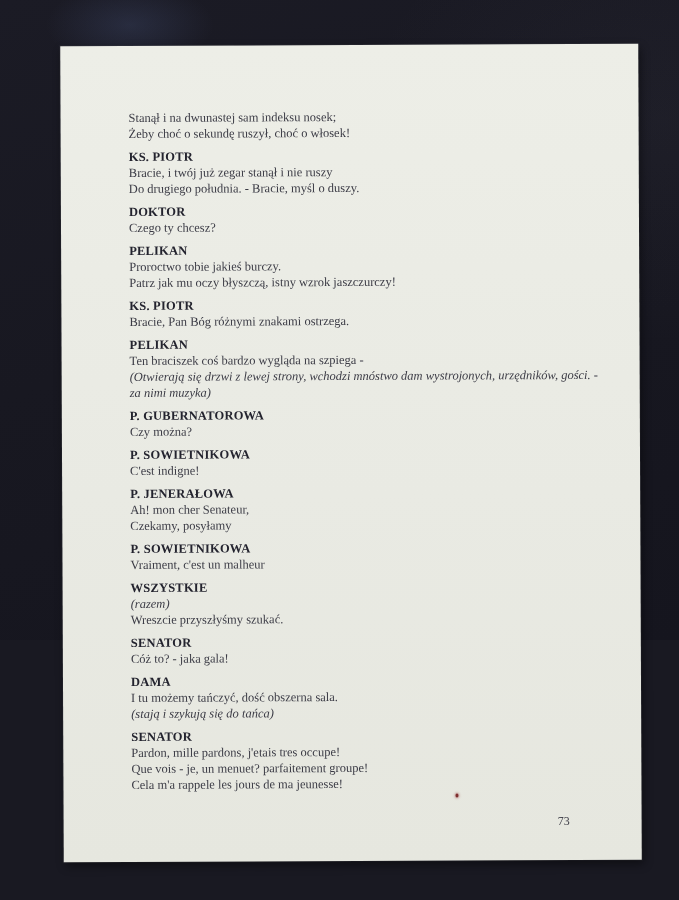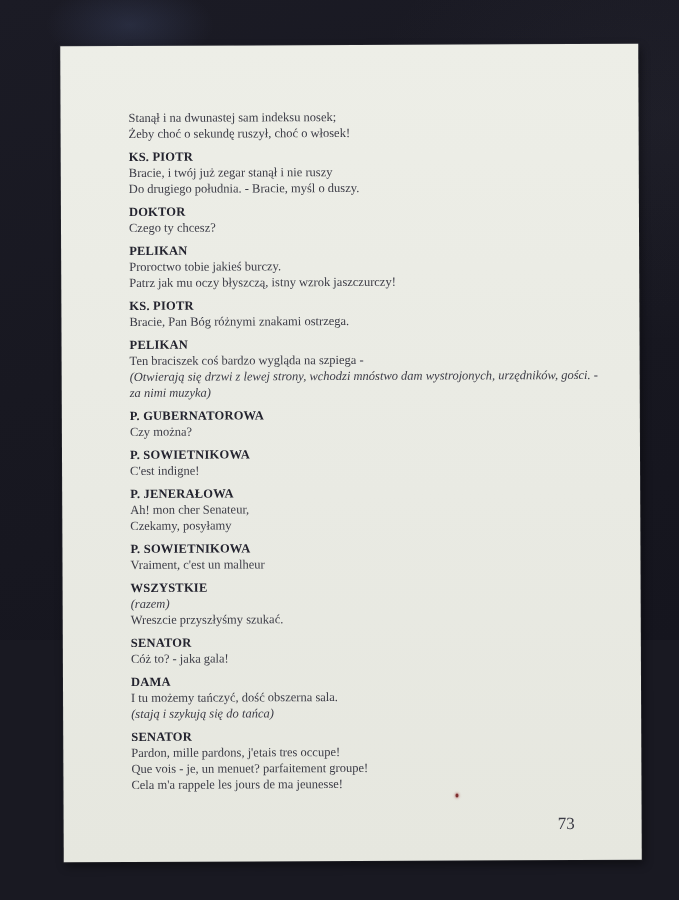--- a/index.html
+++ b/index.html
@@ -48,21 +48,21 @@
     font-weight: bold;
     color: #23232e;
     letter-spacing: 0.2px;
   }
   .line { white-space: nowrap; }
   .italic { font-style: italic; }
   .page-number {
     position: absolute;
     left: 494px;
     top: 770px;
-    font-size: 17px;
+    font-size: 12px;
     color: #3b3b45;
   }
   .speck {
     position: absolute;
     left: 392px;
     top: 749px;
     width: 3px;
     height: 4px;
     border-radius: 50%;
     background: #7e2f2f;

